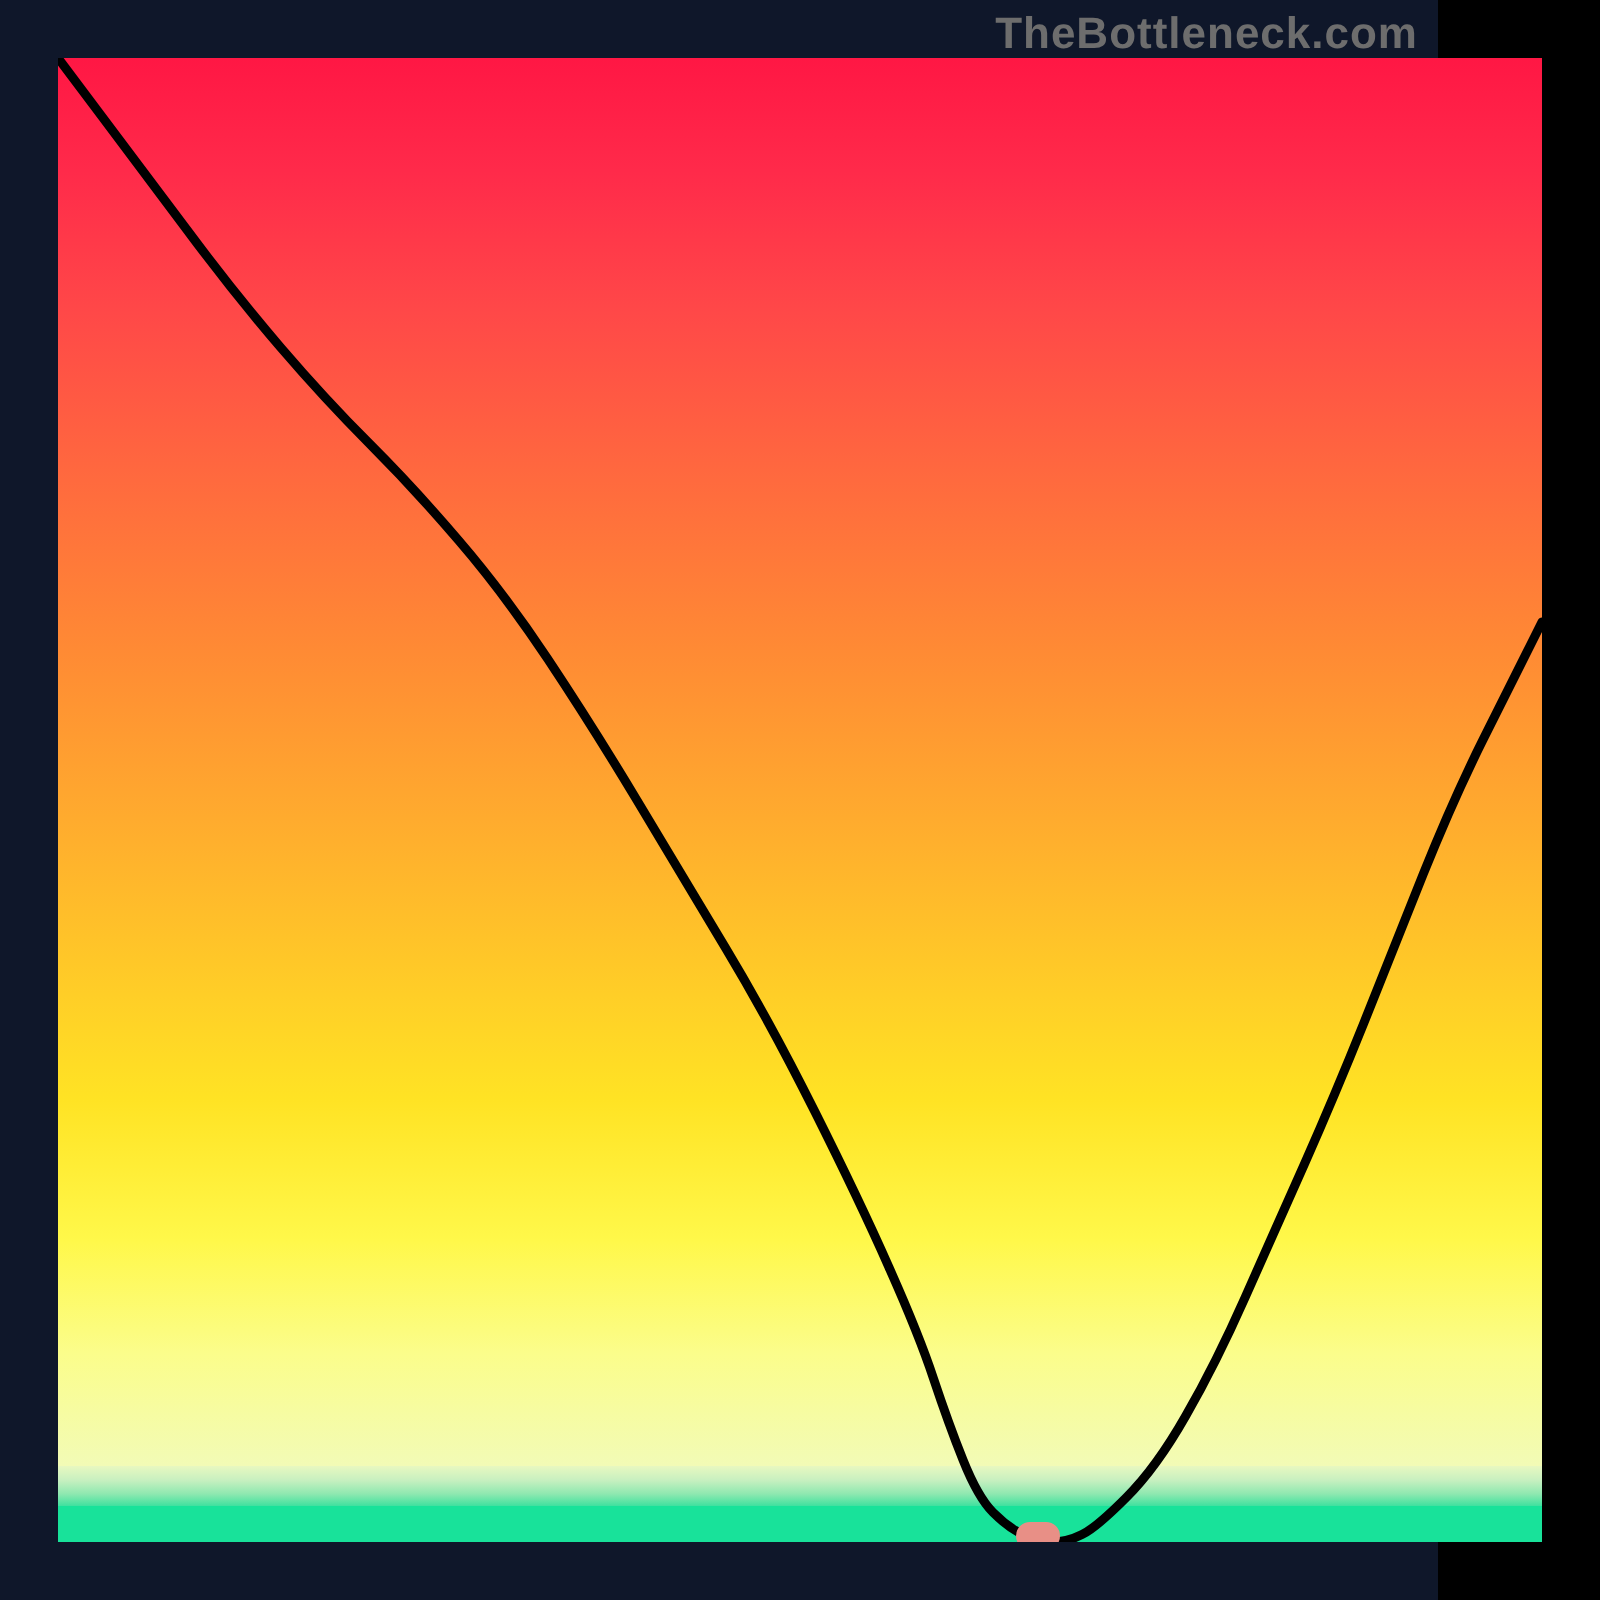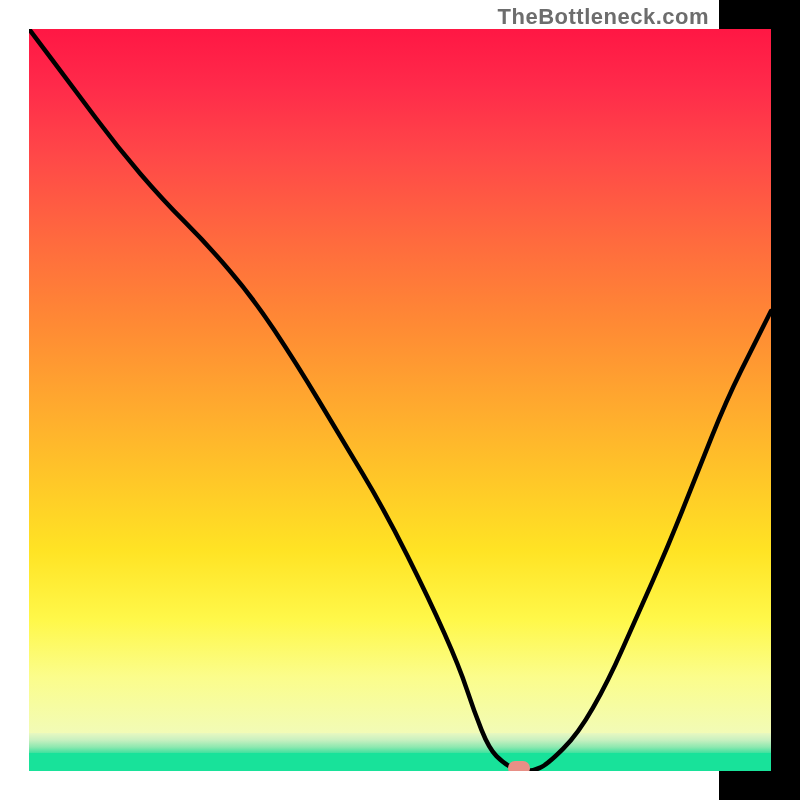--- a/index.html
+++ b/index.html
@@ -8,21 +8,21 @@
     width: 800px;
     height: 800px;
     background: #000;
     overflow: hidden;
     font-family: Arial, Helvetica, sans-serif;
   }
   .frame {
     position: relative;
     width: 719px;
     height: 800px;
-    background: #ffffff;
+    background: #0f172a;
   }
   .watermark {
     position: absolute;
     top: 4px;
     right: 10px;
     color: #6d6d6d;
     font-size: 22px;
     font-weight: 600;
     letter-spacing: 0.5px;
     z-index: 20;

